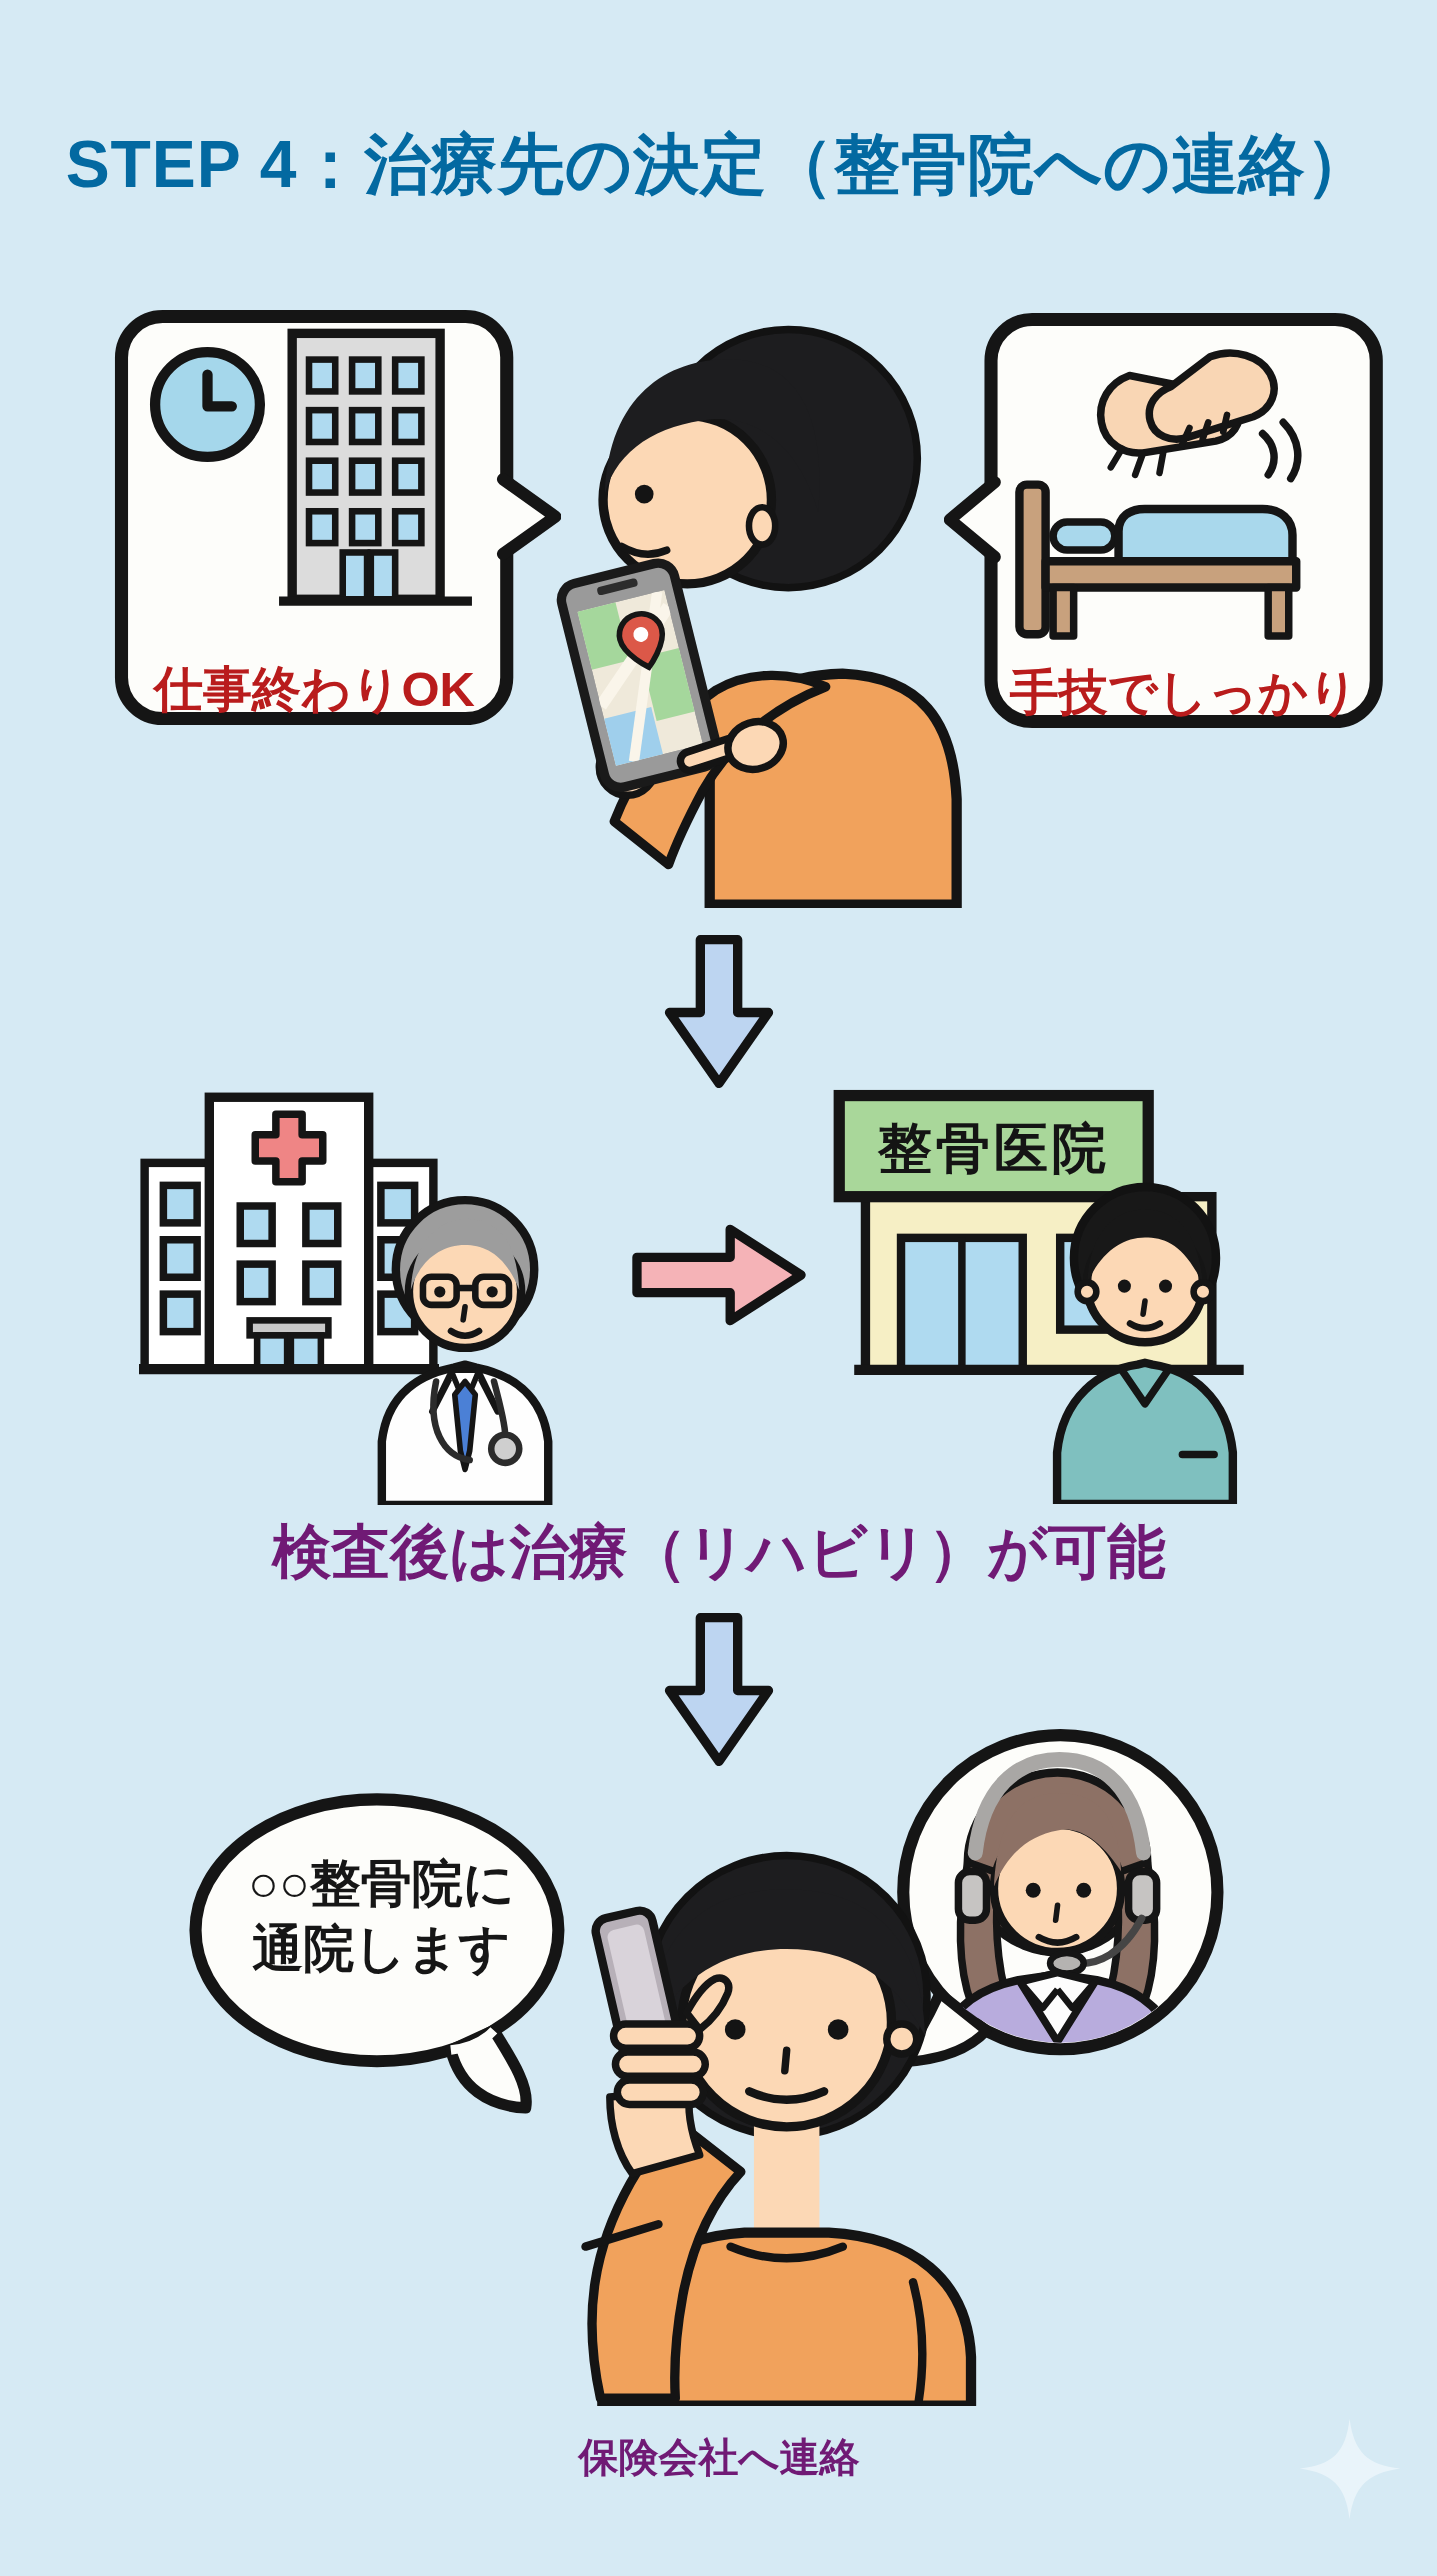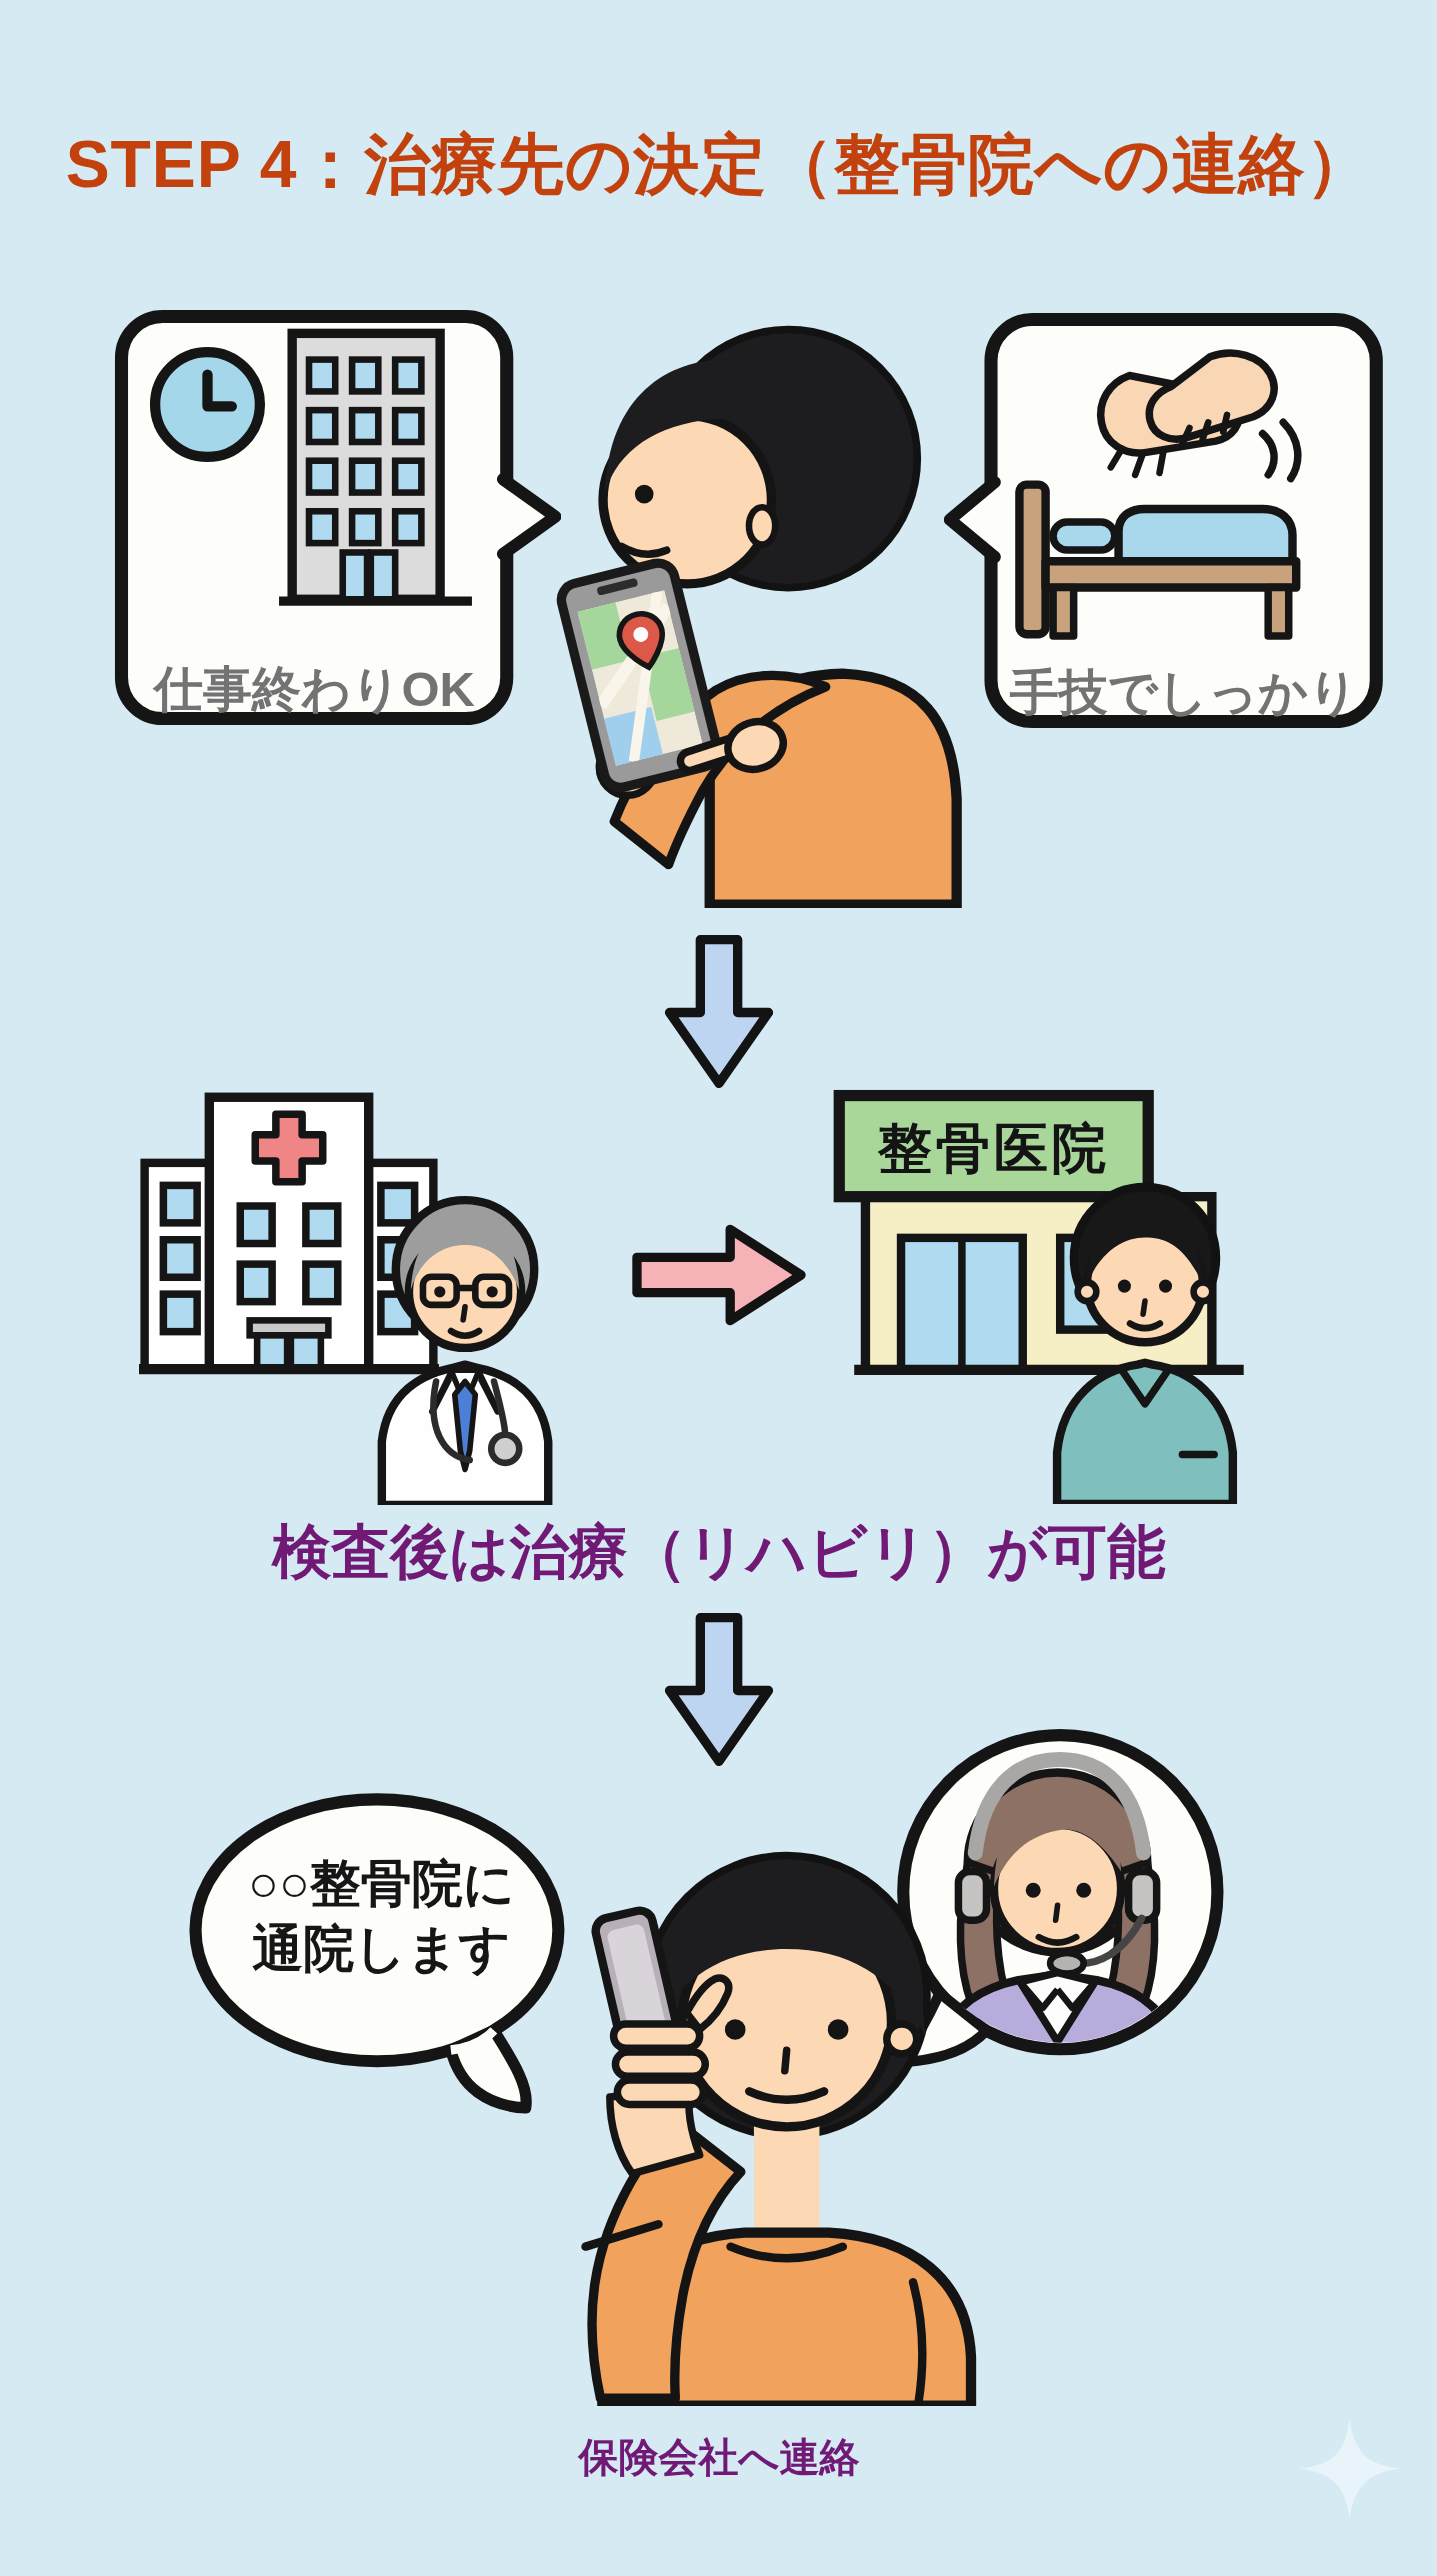--- a/index.html
+++ b/index.html
@@ -1,21 +1,21 @@
 <!DOCTYPE html>
 <html style="font-size:15px"><head>
 <meta charset="utf-8">
 <style>
   html,body{margin:0;padding:0;background:#d6eaf4;}
   .stage{position:relative;width:1438px;height:2576px;background:#d6eaf4;overflow:hidden;
          font-family:"Liberation Sans","DejaVu Sans",sans-serif;color:#171717;}
   .abs{position:absolute;}
   .title{position:absolute;top:120px;left:0;width:100%;text-align:center;
-         font-size:66px;font-weight:800;letter-spacing:0.9px;color:#c2410c;}
-  .lbl{position:absolute;text-align:center;font-size:49px;font-weight:800;color:#737373;}
+         font-size:66px;font-weight:800;letter-spacing:0.9px;color:#0369a1;}
+  .lbl{position:absolute;text-align:center;font-size:49px;font-weight:800;color:#b91c1c;}
   .caption{position:absolute;left:0;width:100%;text-align:center;font-weight:700;color:#701a75;margin-top:29px;}
   .bubble-text{position:absolute;text-align:center;font-size:51px;font-weight:800;
                line-height:1.28;color:#161616;font-family:Liberation Serif, serif;}
   svg{display:block;}
 </style>
 </head>
 <body>
 
 <div class="stage">
 

